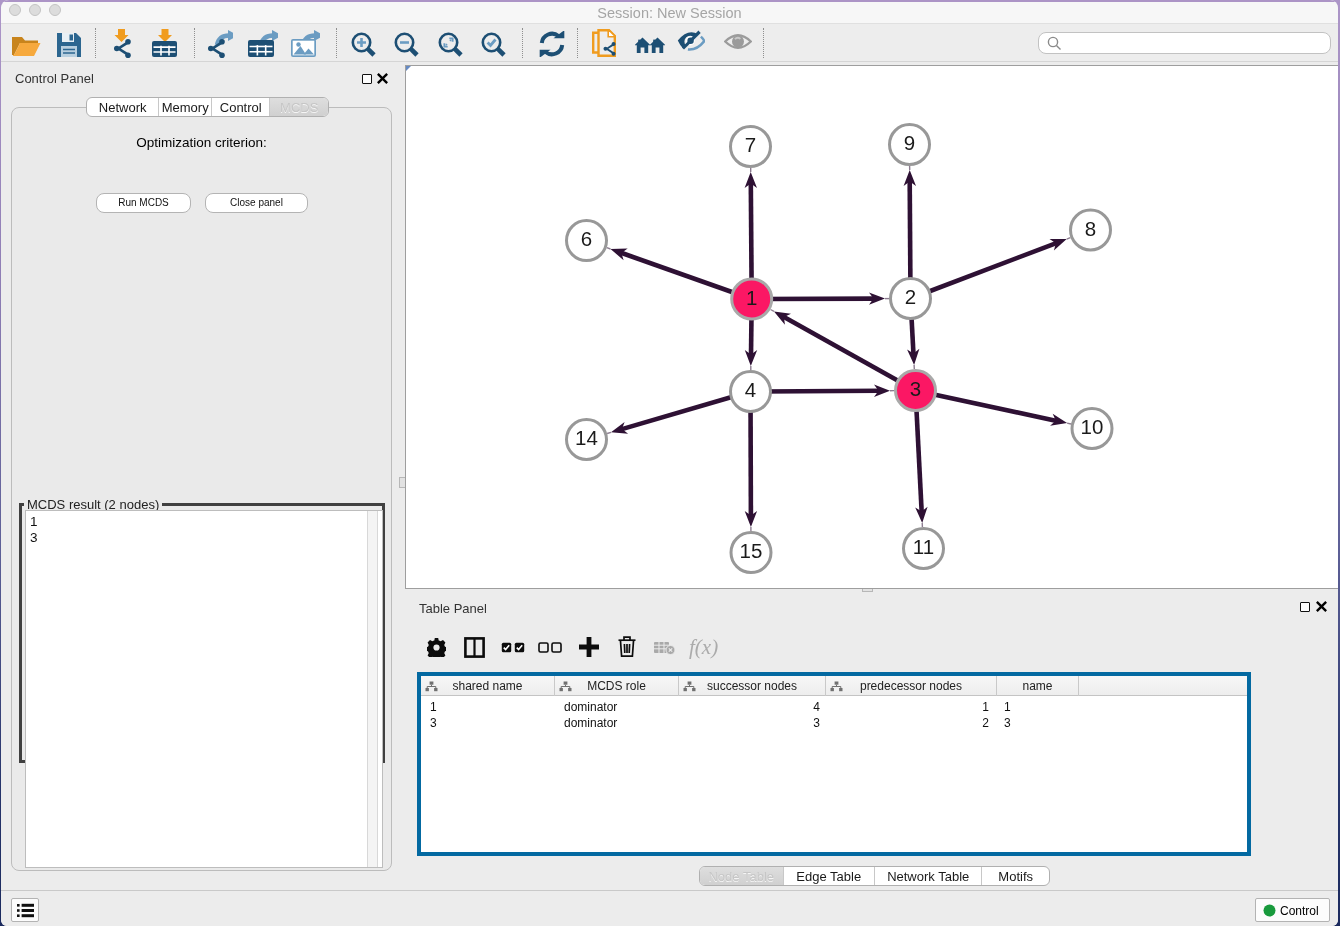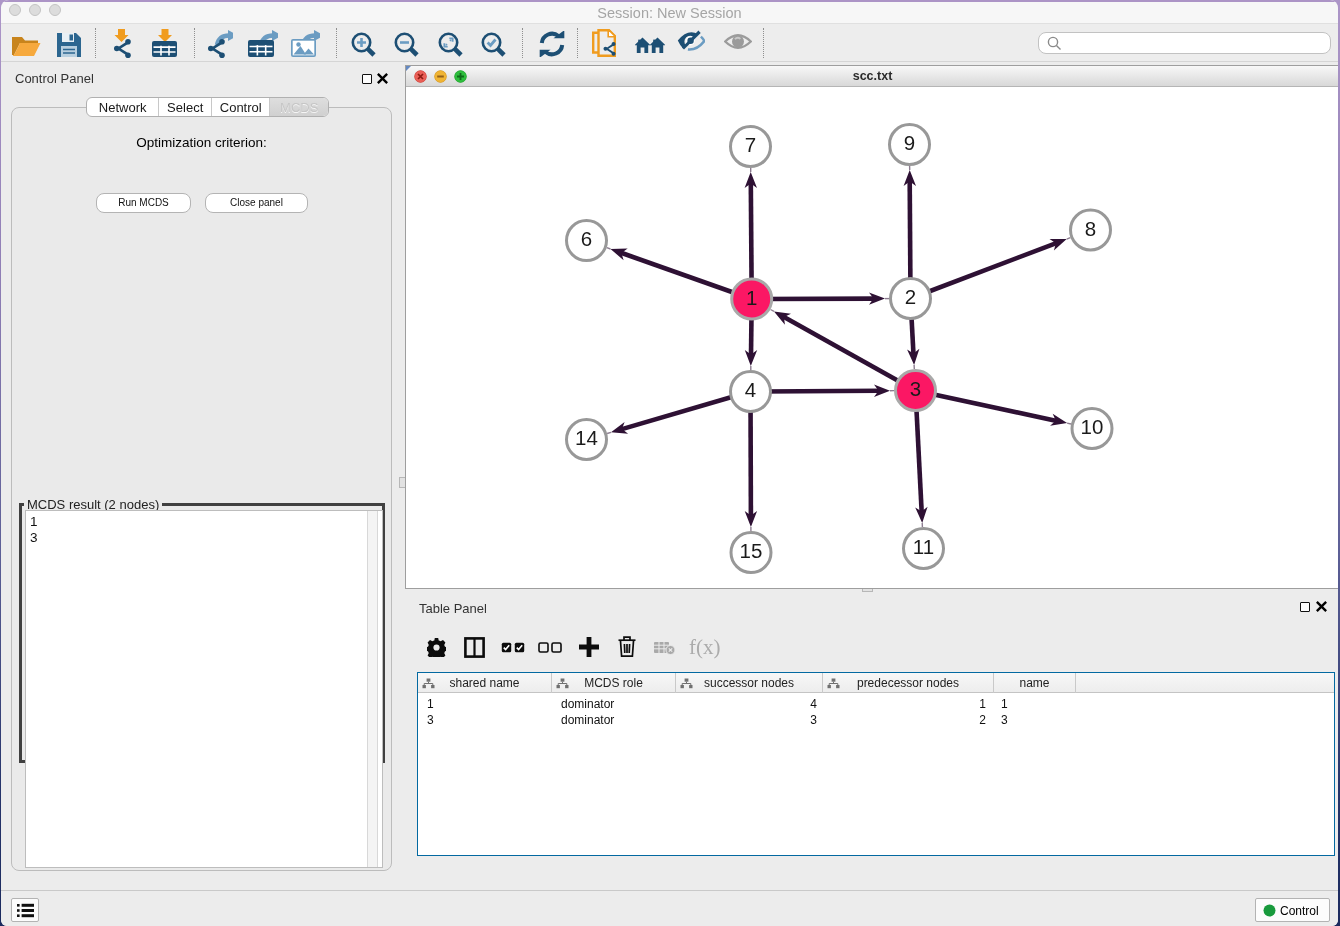--- a/index.html
+++ b/index.html
@@ -38,22 +38,22 @@
 #mcdssb{position:absolute;right:4px;top:0px;width:11px;height:356px;background:#f4f4f4;
  border-left:1px solid #d8d8d8;border-right:1px solid #d8d8d8}
 #netframe{position:absolute;left:404px;top:65px;width:935px;height:524px;border:1px solid #9e9e9e;
  background:#fff}
 #nettb{position:absolute;left:0;top:0;width:100%;height:21px;
  background:linear-gradient(180deg,#f8f8f8,#d8d8d8);border-bottom:1px solid #b5b5b5}
 .mac{position:absolute;top:4px;width:13px;height:13px;border-radius:50%;}
 #nettitle{position:absolute;width:100%;text-align:center;font-size:12.5px;font-weight:700;
  color:#2b2b2b;line-height:21px}
 #tpanel{position:absolute;left:400px;top:592px;width:938px;height:298px}
-#tblwhite{position:absolute;left:16px;top:80px;width:918px;height:184px;background:#fff;
- border:1px solid #0369a1}
+#tblwhite{position:absolute;left:16px;top:80px;width:834px;height:184px;background:#fff;
+ border:4px solid #0369a1}
 #thead{position:absolute;left:0;top:0;width:100%;height:20px;
  background:linear-gradient(180deg,#f7f7f7,#ededed);border-bottom:1px solid #c4c4c4;font-size:12px;color:#222}
 .thcell{position:absolute;top:0;height:20px;border-right:1px solid #c9c9c9;display:flex;
  align-items:center;justify-content:center}
 .thcell svg{position:absolute;left:4px;top:5px;margin:0!important}
 .trow{position:absolute;left:0;width:100%;height:16px;font-size:12px;color:#111}
 .tcell{position:absolute;top:1px}
 #statusbar{position:absolute;left:0;top:890px;width:1337px;height:36px;background:#ececec;
  border-top:1px solid #c9c9c9}
 .sbtn{position:absolute;background:#fcfcfc;border:1px solid #b3b3b3;border-radius:2px}
@@ -220,55 +220,40 @@
     </div>
     <div id="pstrip"></div>
     <div id="cpanel">
       <div class="ptitle abs" style="left:14px;top:9px">Control Panel</div>
       <div class="wctl" style="left:361px;top:12px"></div>
       <svg class="abs" style="left:376px;top:11px" width="11" height="11" viewBox="0 0 13 13">
         <path d="M2 0 L6.5 4.5 L11 0 L13 2 L8.5 6.5 L13 11 L11 13 L6.5 8.5 L2 13 L0 11 L4.5 6.5 L0 2 Z" fill="#000"></path>
       </svg>
       <div class="tabgrp" style="left:85px;top:35px;width:243px">
         <div class="tab" style="width:73px">Network</div>
-        <div class="tab" style="width:53px">Select</div>
+        <div class="tab" style="width:53px">Memory</div>
         <div class="tab" style="width:59px">Control</div>
         <div class="tab tabsel" style="width:58px">MCDS</div>
       </div>
       <div id="cbox" style="top:45px">
         <div class="abs" style="left:0;top:27px;width:100%;text-align:center;font-size:13.5px;color:#000000">Optimization criterion:</div>
         <div class="btn" style="left:84px;top:85px;width:95px;height:20px;line-height:18px">Run MCDS</div>
         <div class="btn" style="left:193px;top:85px;width:103px;height:20px;line-height:18px">Close panel</div>
         <div id="mcdsfs" style="left:7px;top:395px">
           <div id="mcdsleg">MCDS result (2 nodes)</div>
           <div id="mcdswhite">
             <div id="mcdssb"></div>
             <div style="position:absolute;left:4px;top:3px;font-size:13.5px;color:#111;line-height:16px">1<br>3</div>
           </div>
         </div>
       </div>
     </div>
     <div class="abs" style="left:398px;top:477px;width:7px;height:11px;background:#e2e2e2;border:1px solid #b7b7b7"></div>
     <div class="abs" style="left:861px;top:585px;width:11px;height:7px;background:#e2e2e2;border:1px solid #b7b7b7"></div>
     <div id="netframe">
-      <div id="nettb">
-        <svg class="mac" style="left:8px" width="13" height="13" viewBox="0 0 13 13">
-          <circle cx="6.5" cy="6.5" r="6" fill="#ea5f57" stroke="#ce473f" stroke-width="0.8"></circle>
-          <path d="M4 4 L9 9 M9 4 L4 9" stroke="#8f1a12" stroke-width="1.7"></path>
-        </svg>
-        <svg class="mac" style="left:28px" width="13" height="13" viewBox="0 0 13 13">
-          <circle cx="6.5" cy="6.5" r="6" fill="#f0b433" stroke="#d59b28" stroke-width="0.8"></circle>
-          <path d="M3.2 6.5 L9.8 6.5" stroke="#92601a" stroke-width="1.8"></path>
-        </svg>
-        <svg class="mac" style="left:48px" width="13" height="13" viewBox="0 0 13 13">
-          <circle cx="6.5" cy="6.5" r="6" fill="#2ebd3d" stroke="#27a434" stroke-width="0.8"></circle>
-          <path d="M6.5 3 L6.5 10 M3 6.5 L10 6.5" stroke="#0f6b1a" stroke-width="1.8"></path>
-        </svg>
-        <div id="nettitle">scc.txt</div>
-      </div>
       <svg class="abs" style="left:0;top:0" width="5" height="5" viewBox="0 0 5 5">
         <path d="M0 0 L5 0 L0 5 Z" fill="#4a76b8" opacity="0.85"></path>
       </svg>
       <div class="abs" style="left:0px;top:21px"><svg id="graph" width="934" height="503" viewBox="0 0 934 503">
           <g stroke="#2e1134" stroke-width="4.6">
             <line x1="345.7" y1="212.0" x2="344.8" y2="95.5"></line>
             <line x1="345.7" y1="212.0" x2="214.4" y2="165.5"></line>
             <line x1="345.7" y1="212.0" x2="468.5" y2="211.6"></line>
             <line x1="345.7" y1="212.0" x2="345.0" y2="268.5"></line>
             <line x1="504.5" y1="211.5" x2="503.7" y2="93.5"></line>
@@ -384,21 +369,21 @@
         </g>
         <g stroke="#ececec" stroke-width="1">
           <line x1="0" y1="3.2" x2="15" y2="3.2"></line>
           <line x1="0" y1="6.8" x2="15" y2="6.8"></line>
           <line x1="5" y1="0" x2="5" y2="11"></line>
           <line x1="10" y1="0" x2="10" y2="11"></line>
         </g>
         <circle cx="16.5" cy="8" r="4.5" fill="#a9a9a9" stroke="#ececec" stroke-width="1"></circle>
         <path d="M14.8 6.3 L18.2 9.7 M18.2 6.3 L14.8 9.7" stroke="#ececec" stroke-width="1.2"></path>
       </svg>
-      <div class="abs" style="left:288px;top:43px;font-family:'Liberation Serif',serif;font-size:21px;color:#ababab">f(x)</div>
+      <div class="abs" style="left:288px;top:43px;font-family:'Liberation Serif',serif;font-style:italic;font-size:21px;color:#ababab">f(x)</div>
       <div id="tblwhite">
         <div id="thead">
           <div class="thcell" style="left:0;width:134px"><svg width="13" height="11" viewBox="0 0 13 11" style="margin-right:6px">
               <g fill="#707070">
                 <rect x="4.6" y="0.5" width="3.8" height="3.2"></rect>
                 <rect x="0.5" y="7" width="3.4" height="3.2"></rect>
                 <rect x="9.1" y="7" width="3.4" height="3.2"></rect>
               </g>
               <path d="M6.5 3.7 L6.5 5.5 M2.2 7 L2.2 5.5 L10.8 5.5 L10.8 7" stroke="#707070" fill="none" stroke-width="1"></path>
             </svg>shared name</div>
@@ -436,20 +421,26 @@
           <span class="tcell" style="left:583px">1</span>
         </div>
         <div class="trow" style="top:39px">
           <span class="tcell" style="left:9px">3</span>
           <span class="tcell" style="left:143px">dominator</span>
           <span class="tcell" style="left:258px;width:141px;text-align:right">3</span>
           <span class="tcell" style="left:405px;width:163px;text-align:right">2</span>
           <span class="tcell" style="left:583px">3</span>
         </div>
       </div>
+      <div class="tabgrp" style="left:298px;top:274px;width:351px">
+        <div class="tab tabsel" style="width:84px">Node Table</div>
+        <div class="tab" style="width:92px">Edge Table</div>
+        <div class="tab" style="width:108px">Network Table</div>
+        <div class="tab" style="width:67px">Motifs</div>
+      </div>
     </div>
     <div id="statusbar">
       <div class="sbtn" style="left:10px;top:7px;width:28px;height:24px">
         <svg style="position:absolute;left:5px;top:4px" width="17" height="15" viewBox="0 0 17 15">
           <g fill="#111">
             <rect x="0" y="1" width="2.6" height="2.6"></rect>
             <rect x="0" y="6.2" width="2.6" height="2.6"></rect>
             <rect x="0" y="11.4" width="2.6" height="2.6"></rect>
             <rect x="4.6" y="0.8" width="12.4" height="3"></rect>
             <rect x="4.6" y="6" width="12.4" height="3"></rect>

